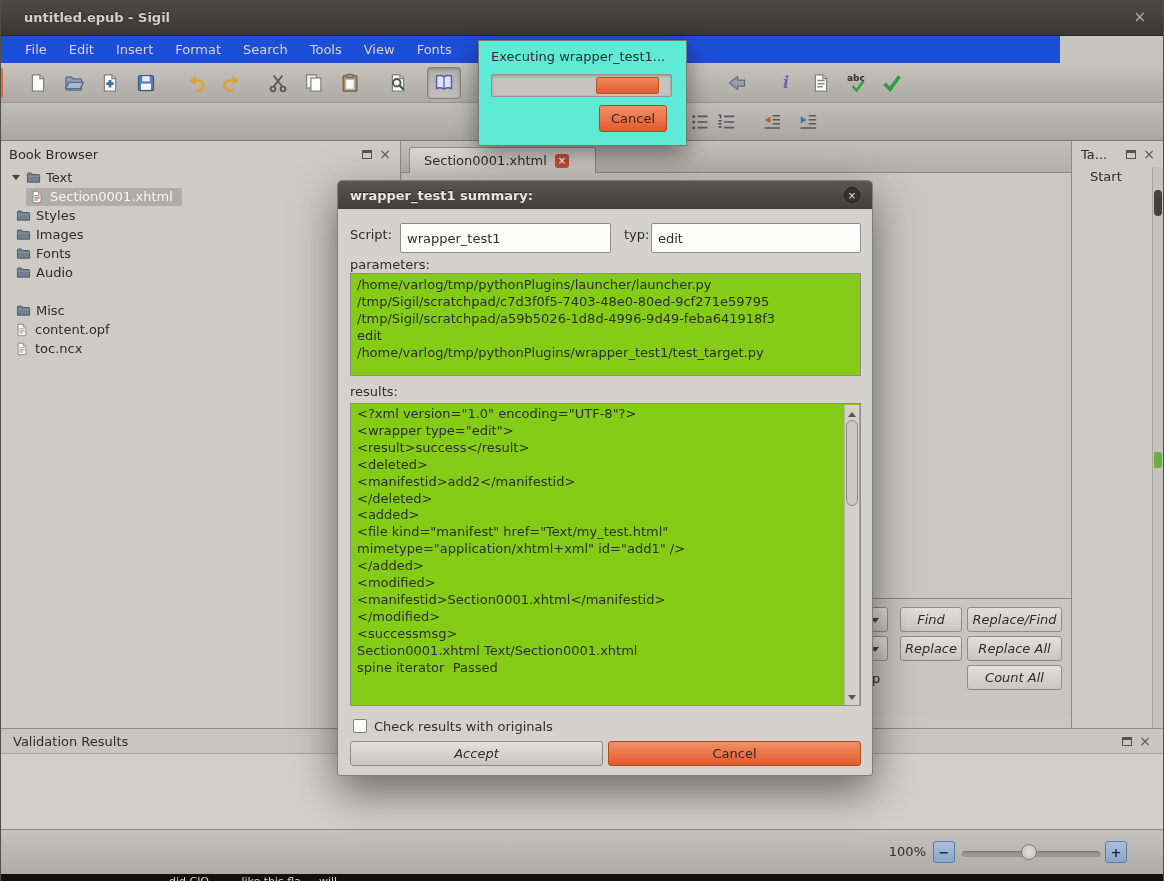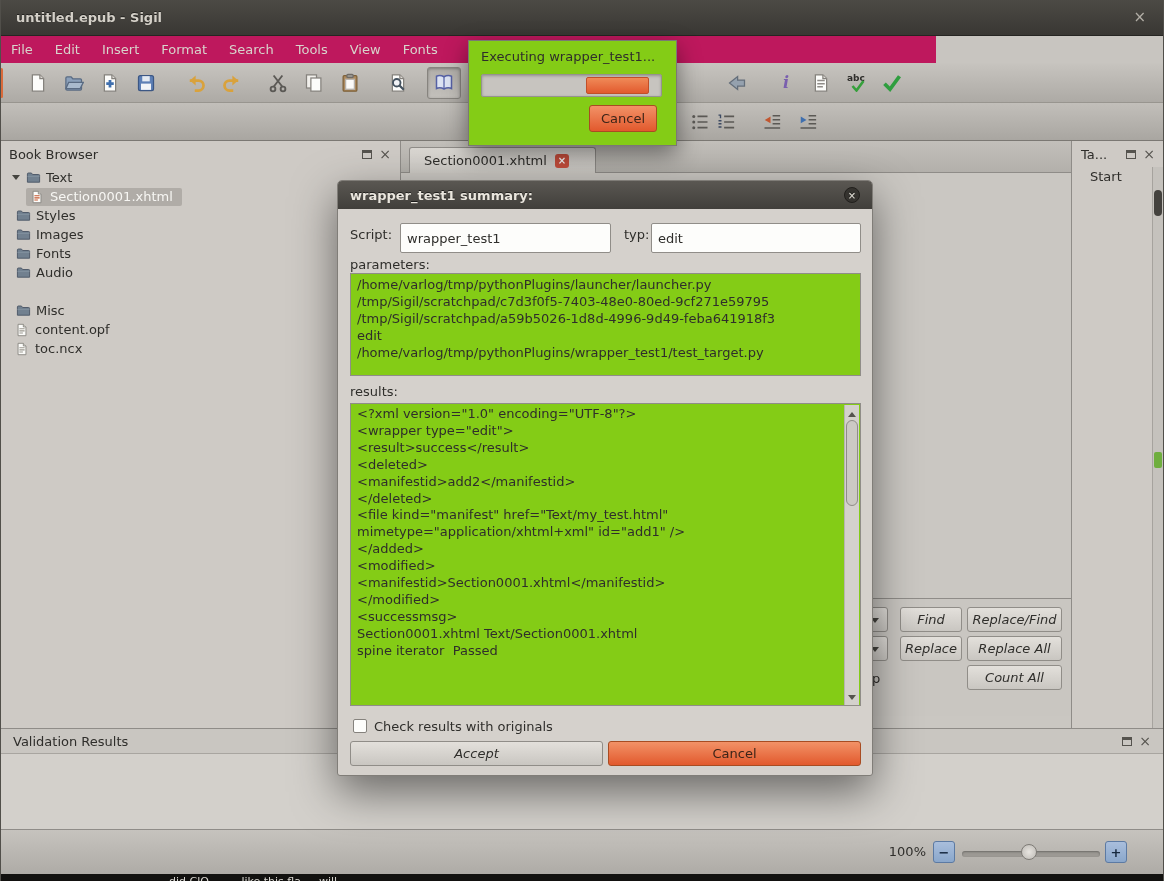--- a/index.html
+++ b/index.html
@@ -3,23 +3,23 @@
 <meta charset="utf-8">
 <style>
   * { margin:0; padding:0; box-sizing:border-box; }
   html,body { width:1164px; height:881px; }
   body { position:relative; font-family:"DejaVu Sans",sans-serif; font-size:13px; color:#2f2e2b; background:#c8c5c0; overflow:hidden; }
 
   .abs { position:absolute; }
 
   
   .titlebar { left:0; top:0; width:1164px; height:36px; background:linear-gradient(#4c4a45,#393733); border-bottom:1px solid #262522; display:flex; align-items:center; }
-  .titlebar .wtitle { margin-left:16px; color:#d4d0c8; font-weight:bold; text-shadow:0 -1px 0 rgba(0,0,0,.5); }
+  .titlebar .wtitle { margin-left:24px; color:#d4d0c8; font-weight:bold; text-shadow:0 -1px 0 rgba(0,0,0,.5); }
   .titlebar .wclose { margin-left:auto; margin-right:18px; color:#b2aea6; font-size:15px; line-height:1; cursor:default; }
-  .menubar { left:0; top:36px; width:936px; height:27px; background:#be185d; display:flex; align-items:stretch; }
+  .menubar { left:0; top:36px; width:1060px; height:27px; background:#1d4ed8; display:flex; align-items:stretch; padding-left:14px; }
   .menu-item { padding:5px 11px; color:#d8d4cc; display:flex; align-items:center; }
 
   .tb1 { left:0; top:63px; width:1164px; height:40px; background:linear-gradient(#c7c4bf,#adaaa5); border-bottom:1px solid #98958f; }
   .tb2 { left:0; top:103px; width:1164px; height:38px; background:linear-gradient(#c2bfba,#a9a6a1); border-bottom:1px solid #7b7873; }
   .tb-handle { left:0; top:68px; width:3px; height:30px; background:#d96a3a; border-radius:2px; }
   .tbicon { position:absolute; width:24px; height:24px; top:8px; display:flex; align-items:center; justify-content:center; }
   .tbicon2 { position:absolute; width:24px; height:24px; top:7px; display:flex; align-items:center; justify-content:center; }
   .pressed-tool { width:34px !important; height:32px !important; top:4px !important; background:linear-gradient(#b2afaa,#c3c0bb); border:1px solid #87847f; border-radius:3px; box-shadow:inset 0 1px 3px rgba(0,0,0,.3); }
   .hrow { position:absolute; left:26px; top:110px; display:flex; gap:12px; }
   .hbtn { width:24px; height:22px; display:flex; align-items:center; justify-content:center; font-weight:bold; color:#2c3e63; }
@@ -64,21 +64,21 @@
   .valbody { left:0; top:754px; width:1164px; height:75px; background:#d3d0cb; }
   .statusbar { left:0; top:829px; width:1164px; height:45px; background:linear-gradient(#c6c3be,#aeaba6); border-top:1px solid #8f8c88; }
   .zoombtn { position:absolute; width:22px; height:22px; top:11px; background:linear-gradient(#a9bedc,#8aa7cb); border:1px solid #5c7aa3; border-radius:3px; display:flex; align-items:center; justify-content:center; font-weight:bold; color:#16293f; }
   .slider-track { position:absolute; left:962px; top:21px; width:138px; height:6px; background:#9c9994; border-radius:3px; box-shadow:inset 0 1px 2px rgba(0,0,0,.3); }
   .slider-fill { height:6px; width:66px; background:linear-gradient(#ef7a4a,#dd5c30); border-radius:3px; }
   .slider-handle { position:absolute; left:1021px; top:14px; width:16px; height:16px; border-radius:50%; background:radial-gradient(#e8e5e0,#bcb9b4); border:1px solid #7e7b76; }
   .bottomstrip { left:0; top:874px; width:1164px; height:7px; background:#12110f; overflow:hidden; }
   .bottomstrip span { position:absolute; left:140px; top:1px; font-size:11px; color:#d9d6d0; white-space:pre; }
 
   
-  .popup { left:468px; top:40px; width:209px; height:106px; background:#84cc16; border:1px solid #7b7874; box-shadow:0 8px 22px rgba(0,0,0,.45); z-index:60; }
+  .popup { left:478px; top:40px; width:209px; height:106px; background:#5eead4; border:1px solid #7b7874; box-shadow:0 8px 22px rgba(0,0,0,.45); z-index:60; }
   .popup .ptitle { position:absolute; left:12px; top:8px; }
   .ptrough { position:absolute; left:12px; top:33px; width:181px; height:23px; background:#c7c4bf; border:1px solid #96938e; border-radius:2px; box-shadow:inset 0 1px 3px rgba(0,0,0,.25); }
   .pchunk { position:absolute; left:104px; top:2px; width:63px; height:17px; background:linear-gradient(#f08a58,#e25a2e); border:1px solid #c14f28; border-radius:2px; }
   .orangebtn { background:linear-gradient(#f29267,#e2592d); border:1px solid #a84c22; border-radius:3px; color:#3d2418; display:flex; align-items:center; justify-content:center; }
   .pcancel { position:absolute; left:120px; top:64px; width:68px; height:27px; }
 
   
   .dialog { left:337px; top:180px; width:536px; height:596px; background:#d5d1cc; border:1px solid #807d78; border-radius:5px 5px 3px 3px; box-shadow:0 16px 44px rgba(0,0,0,.5); z-index:50; }
   .dlg-title { height:28px; background:linear-gradient(#5a5752,#413f3b); border-radius:4px 4px 0 0; display:flex; align-items:center; padding:0 12px; color:#eae6de; font-weight:bold; text-shadow:0 -1px 0 rgba(0,0,0,.6); }
   .dlg-close { margin-left:auto; width:16px; height:16px; border-radius:50%; background:#35332f; border:1px solid #211f1c; color:#cfccc4; font-size:10px; display:flex; align-items:center; justify-content:center; }
@@ -460,20 +460,21 @@
 
   <span class="dlg-label" style="left:12px;top:203px">results:</span>
   <div class="textbox" style="left:12px;top:222px;width:511px;height:303px;padding-right:22px">
     <div>
         <div class="rline">&lt;?xml version="1.0" encoding="UTF-8"?&gt;</div>
         <div class="rline">&lt;wrapper type="edit"&gt;</div>
         <div class="rline">&lt;result&gt;success&lt;/result&gt;</div>
         <div class="rline">&lt;deleted&gt;</div>
         <div class="rline">&lt;manifestid&gt;add2&lt;/manifestid&gt;</div>
         <div class="rline">&lt;/deleted&gt;</div>
+        <div class="rline">&lt;added&gt;</div>
         <div class="rline">&lt;file kind="manifest" href="Text/my_test.html"</div>
         <div class="rline">mimetype="application/xhtml+xml" id="add1" /&gt;</div>
         <div class="rline">&lt;/added&gt;</div>
         <div class="rline">&lt;modified&gt;</div>
         <div class="rline">&lt;manifestid&gt;Section0001.xhtml&lt;/manifestid&gt;</div>
         <div class="rline">&lt;/modified&gt;</div>
         <div class="rline">&lt;successmsg&gt;</div>
         <div class="rline">Section0001.xhtml Text/Section0001.xhtml</div>
         <div class="rline">spine iterator  Passed</div>
       </div>

